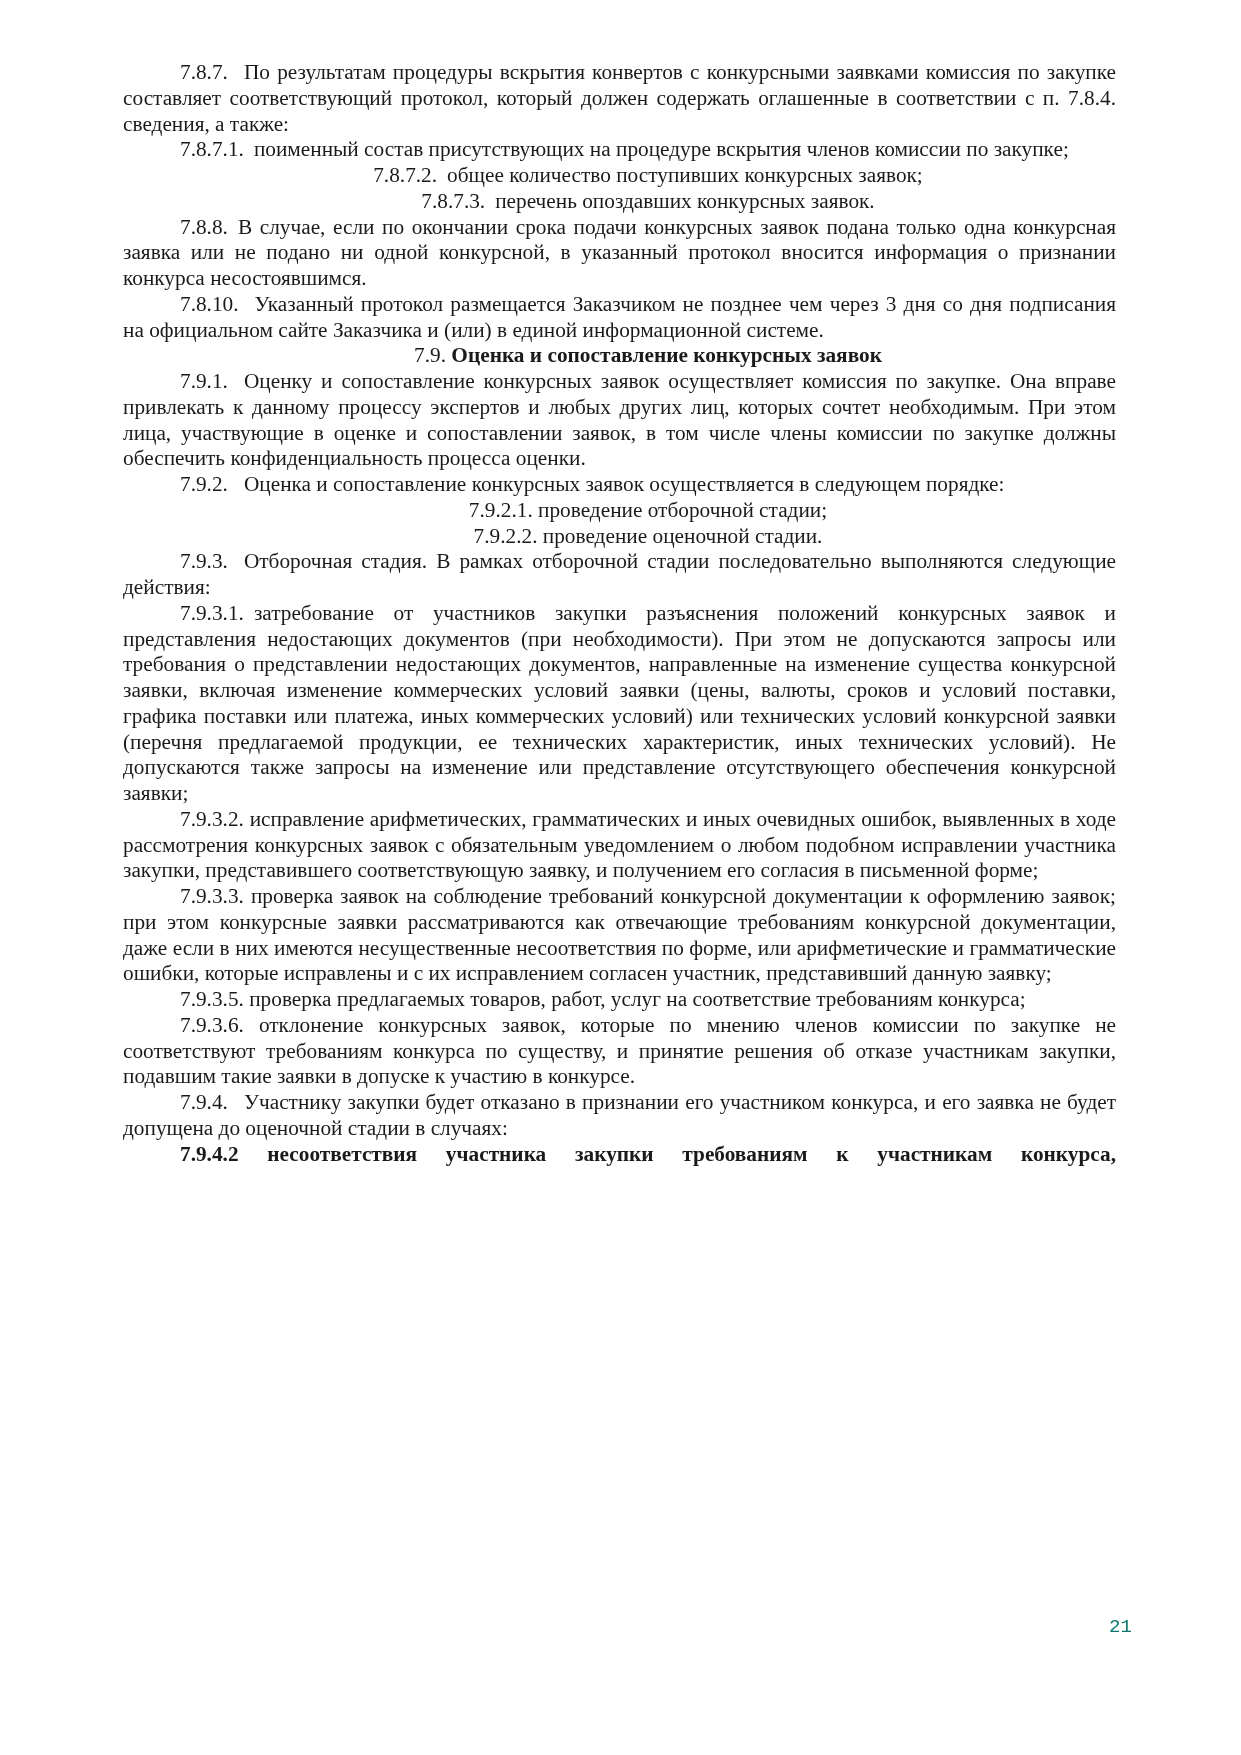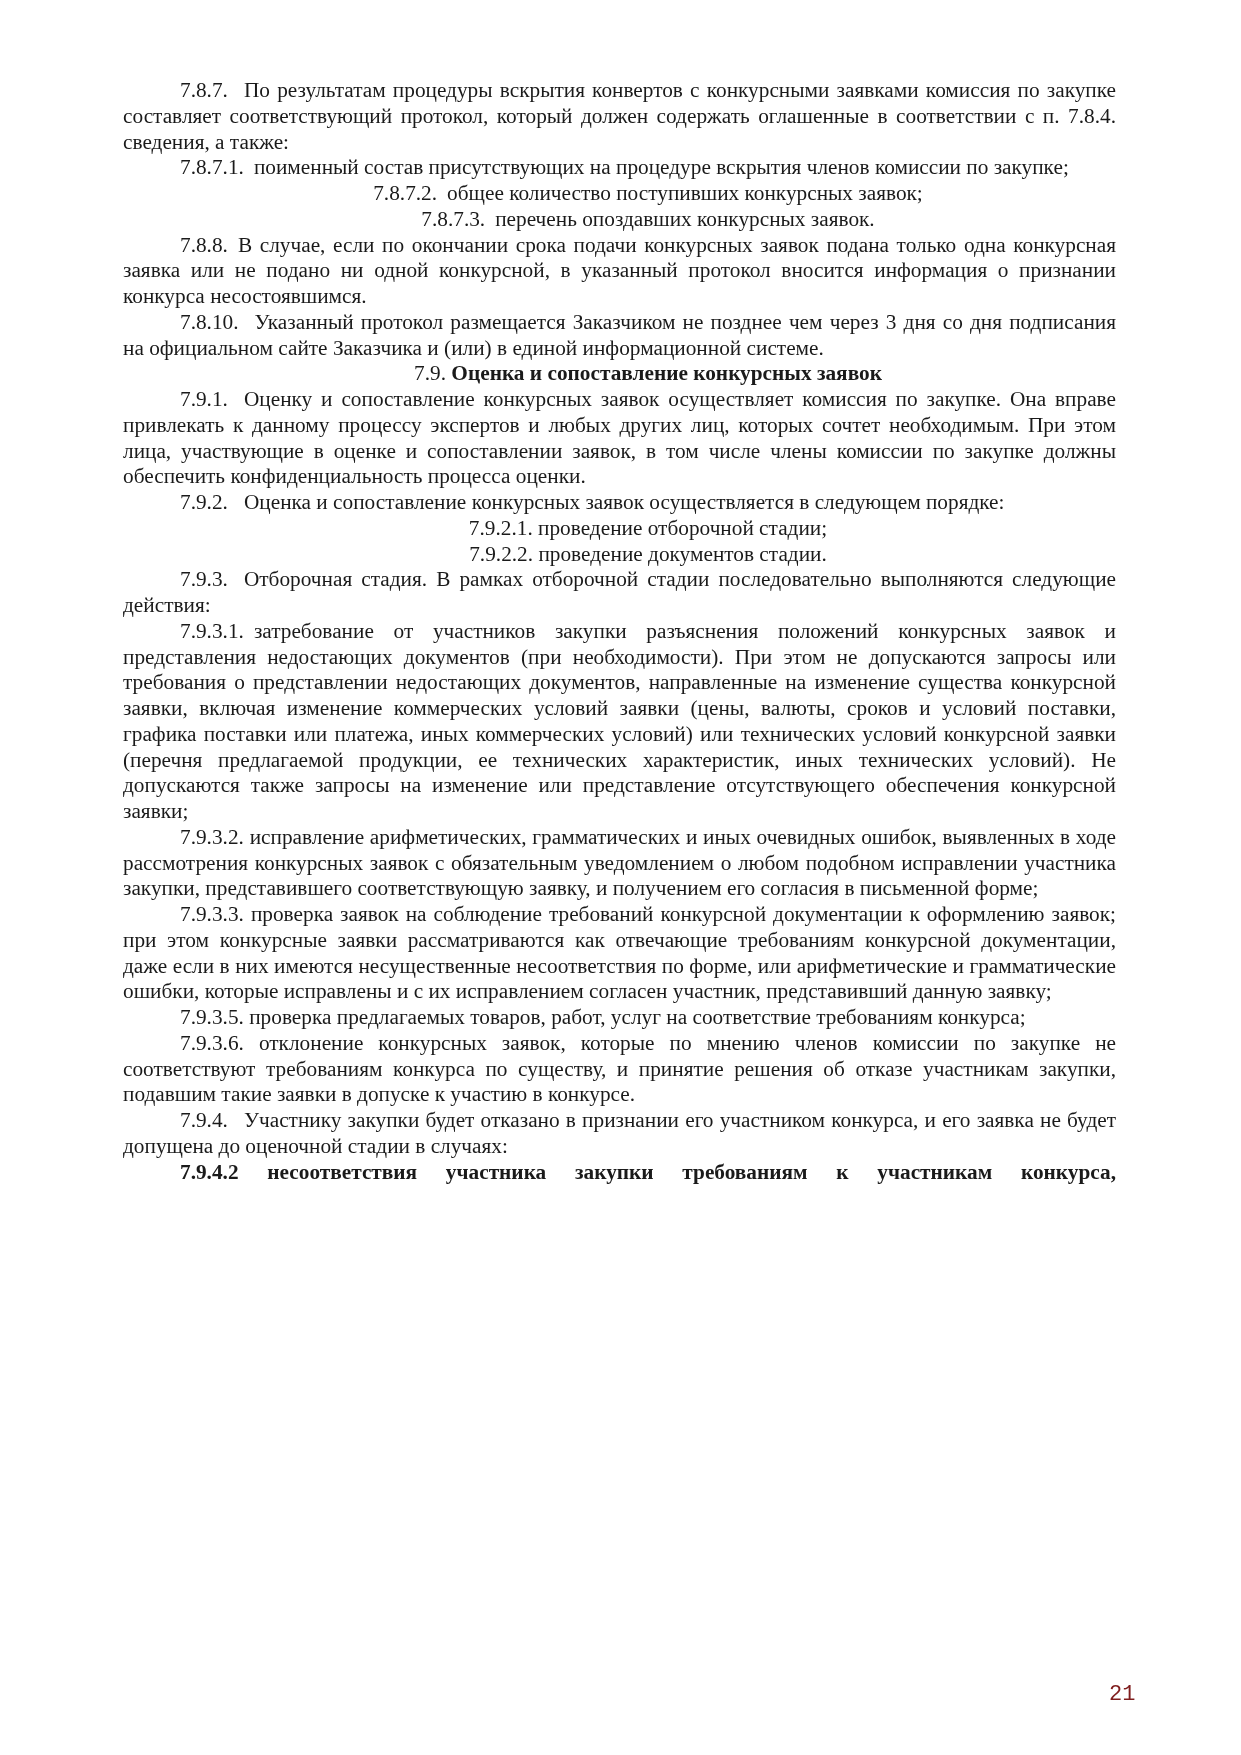--- a/index.html
+++ b/index.html
@@ -1,43 +1,43 @@
 <!DOCTYPE html>
 <html><head>
 <meta charset="utf-8">
 <style>
   html, body { margin: 0; padding: 0; background: #ffffff; }
   body { width: 1241px; height: 1755px; position: relative; overflow: hidden; }
   .page {
     position: absolute;
     left: 123px;
-    top: 78px;
+    top: 60px;
     width: 993px;
     font-family: "Liberation Serif", "DejaVu Serif", serif;
     font-size: 21.3px;
     line-height: 25.75px;
     color: #1a1a1a;
   }
   .p {
     margin: 0;
     text-align: justify;
     text-indent: 57px;
   }
   .p.left { text-align: center; }
   .num { display: inline; }
   .gap { display: inline-block; width: 10px; }
   .gap.wide { width: 16px; }
   .bold { font-weight: bold; }
   .page-number {
     position: absolute;
     left: 1109px;
-    top: 1682px;
+    top: 1616px;
     font-family: "Liberation Mono", "DejaVu Sans Mono", monospace;
-    font-size: 22px;
-    color: #7f1d1d;
+    font-size: 19px;
+    color: #0f766e;
   }
 </style>
 </head>
 <body>
 
 <div class="page">
 
   <p class="p"><span class="num">7.8.7.</span><span class="gap wide"></span><span>По результатам процедуры вскрытия конвертов с конкурсными заявками комиссия по закупке составляет соответствующий протокол, который должен содержать оглашенные в соответствии с п. 7.8.4. сведения, а также:</span></p>
 
   <p class="p"><span class="num">7.8.7.1.</span><span class="gap"></span><span>поименный состав присутствующих на процедуре вскрытия членов комиссии по закупке;</span></p>
@@ -53,21 +53,21 @@
   <p class="p"><span class="num">7.8.10.</span><span class="gap wide"></span><span>Указанный протокол размещается Заказчиком не позднее чем через 3 дня со дня подписания на официальном сайте Заказчика и (или) в единой информационной системе.</span></p>
 
   <p class="p left"><span class="num">7.9.</span> <span class="bold">Оценка и сопоставление конкурсных заявок</span></p>
 
   <p class="p"><span class="num">7.9.1.</span><span class="gap wide"></span><span>Оценку и сопоставление конкурсных заявок осуществляет комиссия по закупке. Она вправе привлекать к данному процессу экспертов и любых других лиц, которых сочтет необходимым. При этом лица, участвующие в оценке и сопоставлении заявок, в том числе члены комиссии по закупке должны обеспечить конфиденциальность процесса оценки.</span></p>
 
   <p class="p"><span class="num">7.9.2.</span><span class="gap wide"></span><span>Оценка и сопоставление конкурсных заявок осуществляется в следующем порядке:</span></p>
 
   <p class="p left"><span class="num">7.9.2.1.</span> <span>проведение отборочной стадии;</span></p>
 
-  <p class="p left"><span class="num">7.9.2.2.</span> <span>проведение документов стадии.</span></p>
+  <p class="p left"><span class="num">7.9.2.2.</span> <span>проведение оценочной стадии.</span></p>
 
   <p class="p"><span class="num">7.9.3.</span><span class="gap wide"></span><span>Отборочная стадия. В рамках отборочной стадии последовательно выполняются следующие действия:</span></p>
 
   <p class="p"><span class="num">7.9.3.1.</span><span class="gap"></span><span>затребование от участников закупки разъяснения положений конкурсных заявок и представления недостающих документов (при необходимости). При этом не допускаются запросы или требования о представлении недостающих документов, направленные на изменение существа конкурсной заявки, включая изменение коммерческих условий заявки (цены, валюты, сроков и условий поставки, графика поставки или платежа, иных коммерческих условий) или технических условий конкурсной заявки (перечня предлагаемой продукции, ее технических характеристик, иных технических условий). Не допускаются также запросы на изменение или представление отсутствующего обеспечения конкурсной заявки;</span></p>
 
   <p class="p"><span class="num">7.9.3.2.</span> <span>исправление арифметических, грамматических и иных очевидных ошибок, выявленных в ходе рассмотрения конкурсных заявок с обязательным уведомлением о любом подобном исправлении участника закупки, представившего соответствующую заявку, и получением его согласия в письменной форме;</span></p>
 
   <p class="p"><span class="num">7.9.3.3.</span> <span>проверка заявок на соблюдение требований конкурсной документации к оформлению заявок; при этом конкурсные заявки рассматриваются как отвечающие требованиям конкурсной документации, даже если в них имеются несущественные несоответствия по форме, или арифметические и грамматические ошибки, которые исправлены и с их исправлением согласен участник, представивший данную заявку;</span></p>
 
 

